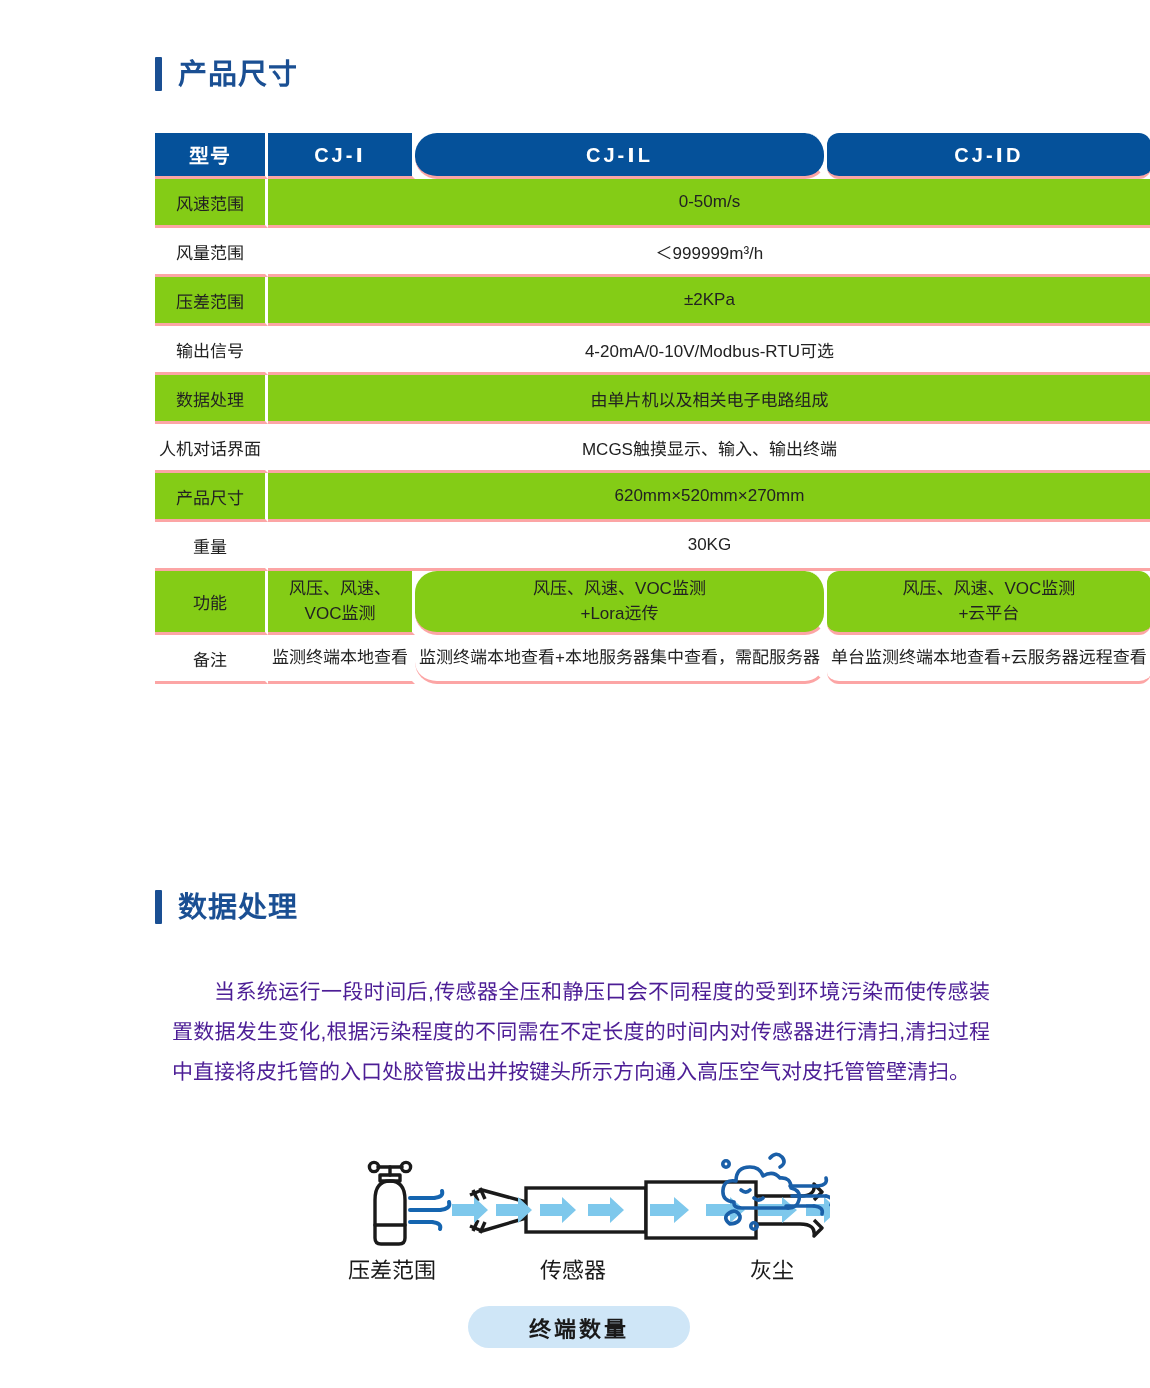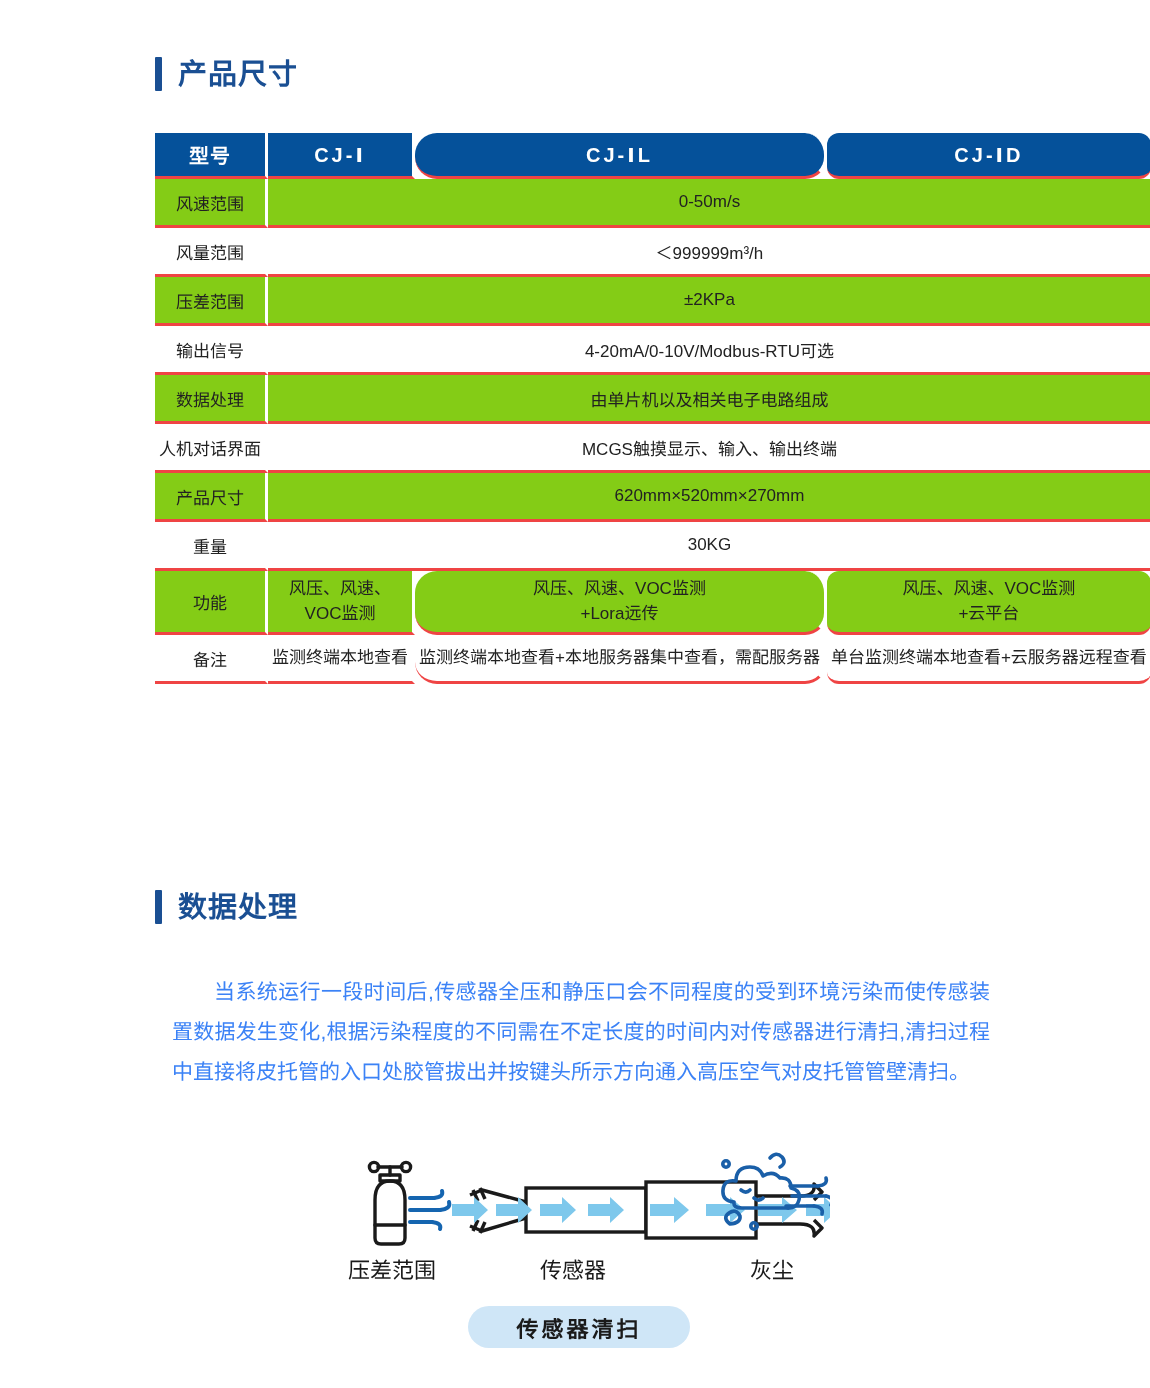--- a/index.html
+++ b/index.html
@@ -42,21 +42,21 @@
     border-spacing:0;
   }
   .spec-table td, .spec-table th {
     vertical-align:middle;
     text-align:center;
     font-weight:normal;
     color:#222;
     font-size:17px;
     padding:6px 4px;
     border-right:3px solid #ffffff;
-    border-bottom:3px solid #ef4444;
+    border-bottom:3px solid #fca5a5;
     white-space:nowrap;
   }
   .spec-table tr th:last-child,
   .spec-table tr td:last-child { border-right:none; }
   .spec-table thead th {
     background:#05519a;
     color:#ffffff;
     font-size:20px;
     font-weight:bold;
     letter-spacing:3px;
@@ -73,21 +73,21 @@
   .wrap-cell { white-space:normal; line-height:1.45; padding:10px 8px; }
 
   
   .desc-block {
     position:absolute;
     left:172px;
     top:972px;
     width:818px;
     font-size:21px;
     line-height:40px;
-    color:#3b82f6;
+    color:#4c1d95;
     text-indent:2em;
     text-align:justify;
   }
 
   
   .diagram {
     position:absolute;
     left:330px;
     top:1140px;
     width:500px;
@@ -269,15 +269,15 @@
       </g>
     </svg>
   </div>
 
   <div class="diag-labels">
     <span class="lbl-air">压差范围</span>
     <span class="lbl-sens">传感器</span>
     <span class="lbl-dust">灰尘</span>
   </div>
 
-  <div class="pill">传感器清扫</div>
+  <div class="pill">终端数量</div>
 
 </div>
 
 </body></html>

